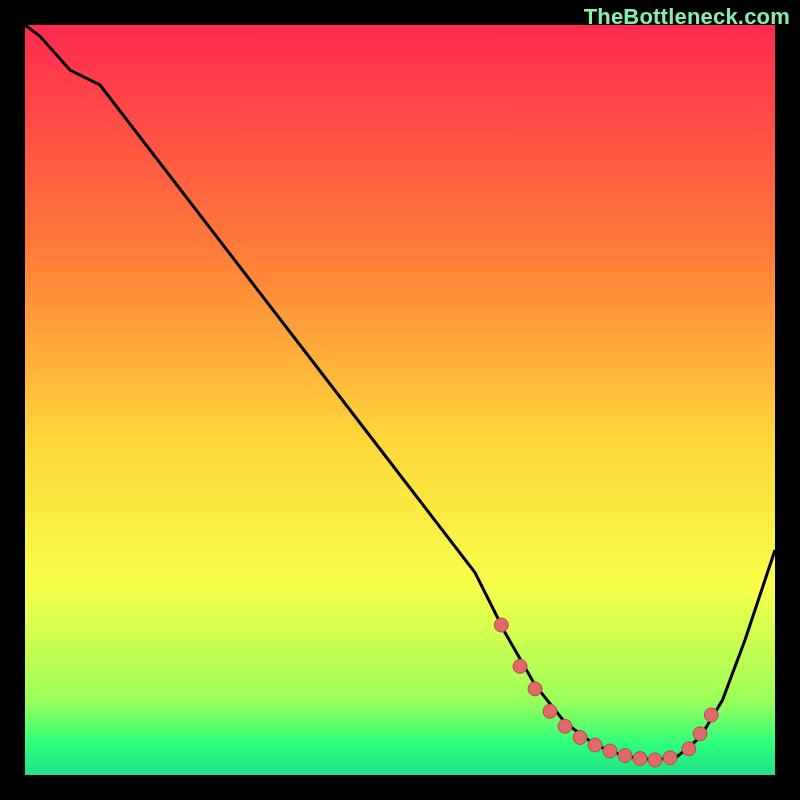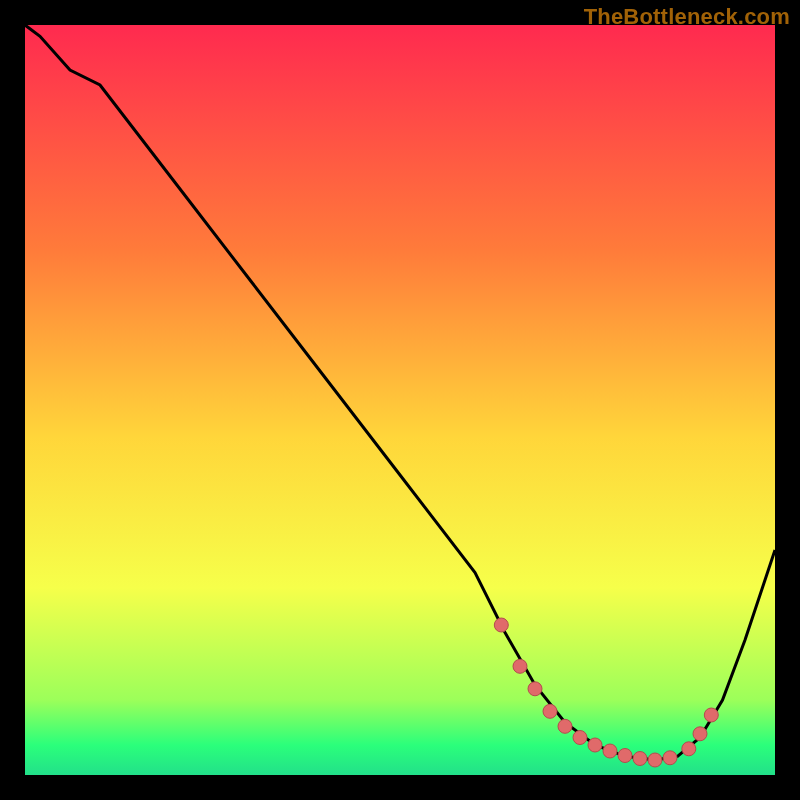--- a/index.html
+++ b/index.html
@@ -21,21 +21,21 @@
     position: absolute;
     left: 25px;
     top: 25px;
     width: 750px;
     height: 750px;
   }
   .watermark {
     position: absolute;
     top: 4px;
     right: 10px;
-    color: #a16207;
+    color: #86efac;
     font-size: 22px;
     font-weight: bold;
     letter-spacing: 0.2px;
   }
   svg { display: block; }
 </style>
 </head>
 <body>
 
 <div class="stage">

